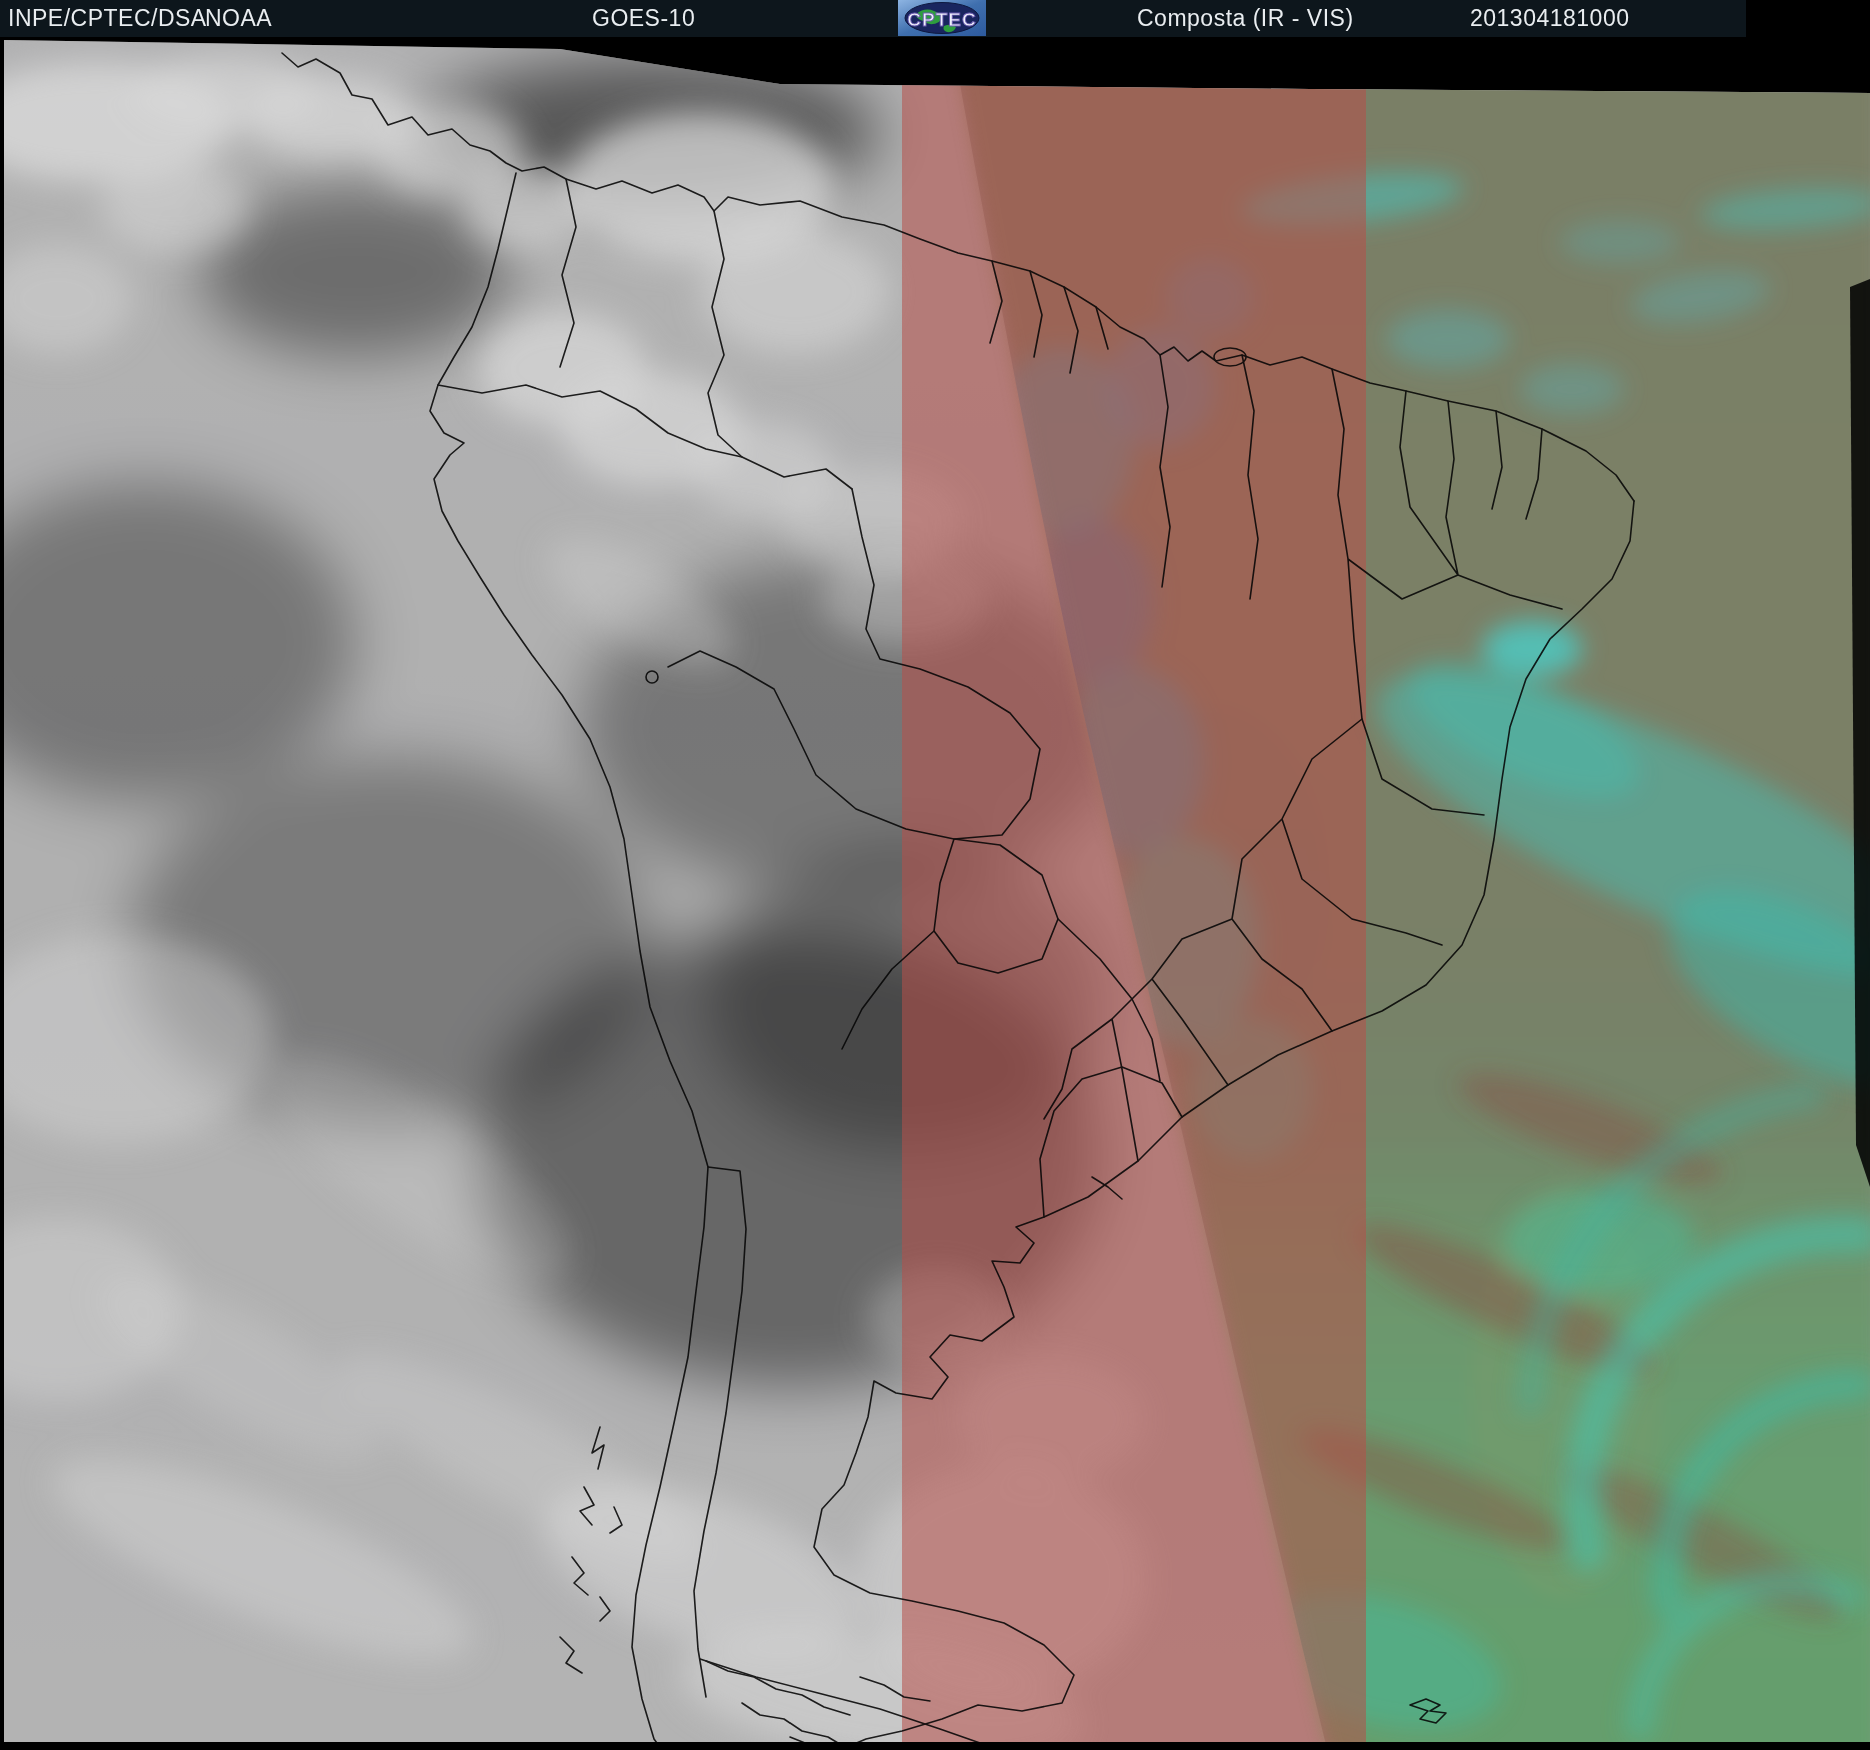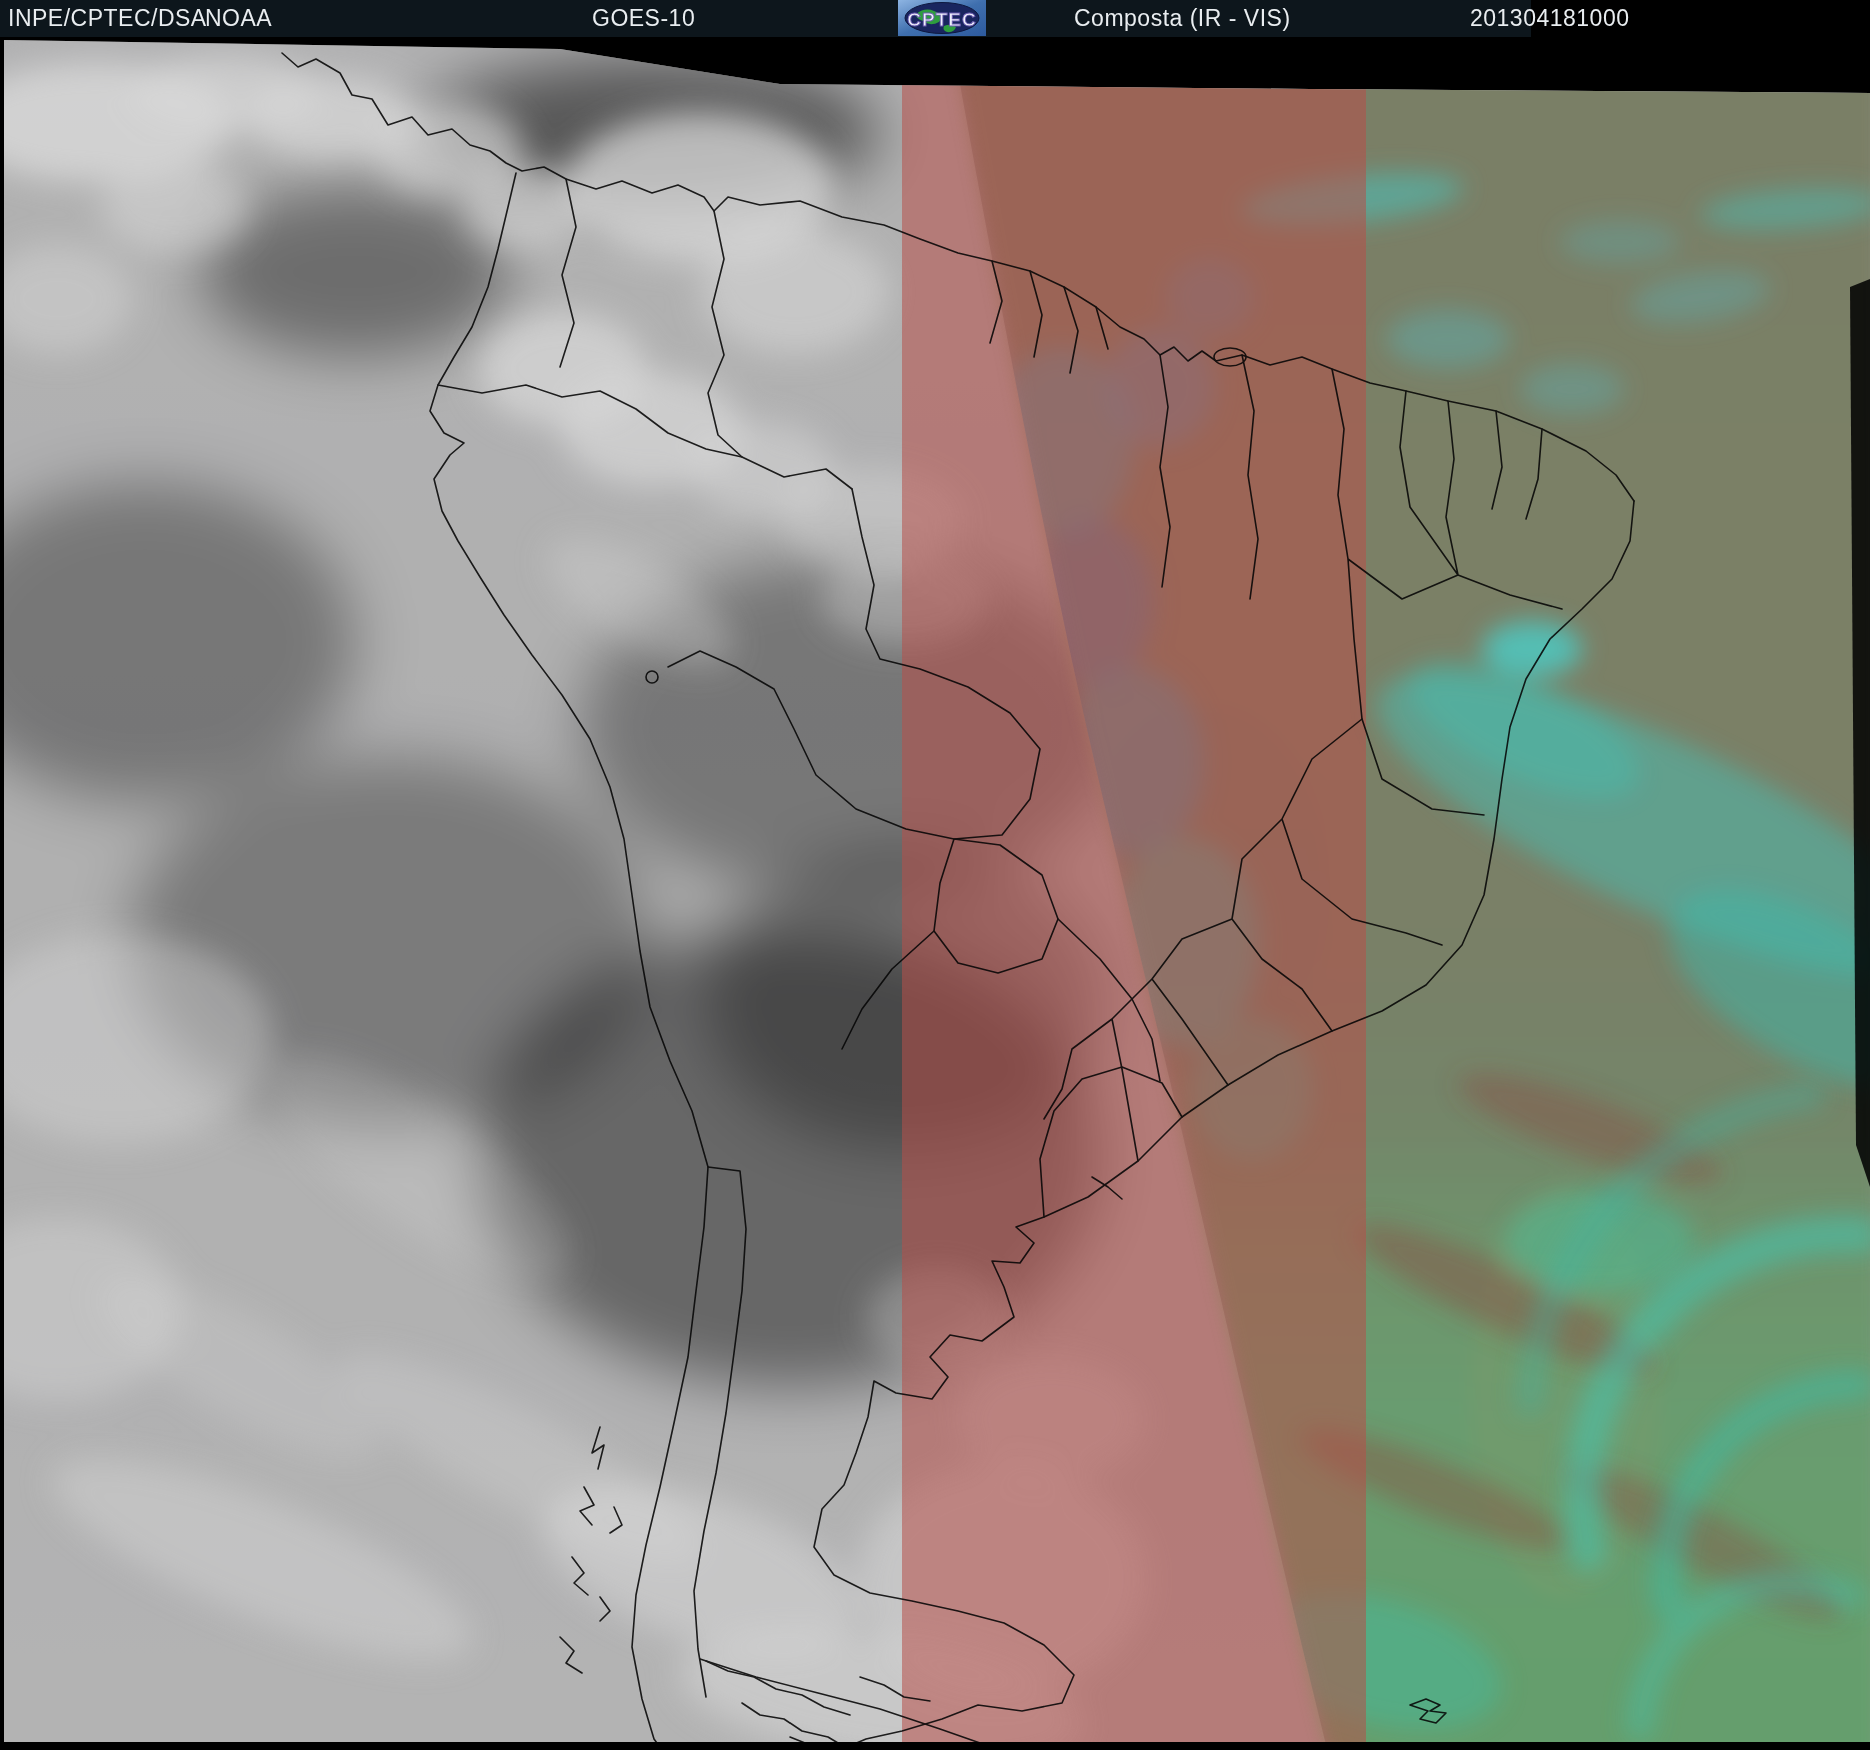--- a/index.html
+++ b/index.html
@@ -1,25 +1,25 @@
 <!DOCTYPE html>
 <html style="--header-bg: #0d161c; --header-text: #e9edf0; --logo-blue: #3f6fae; --logo-blue-light: #8db4e2; --logo-navy: #19255f; --logo-green: #2e9e3e; --space-black: #000000; --ocean-gray: #343436; --cloud-white: #d9d9d9; --ir-red: #bb574d; --ir-maroon: #8f4a55; --ir-green: #5bd968; --ir-yellowgreen: #b7c85e; --cloud-cyan: #52e8dc; --cloud-blue: #4f9ae2; --border-line: #050505;"><head>
 <meta charset="utf-8">
 <style>
   html,body{margin:0;padding:0;background:#000;}
   .stage{position:relative;width:1870px;height:1750px;background:#000;overflow:hidden;
          font-family:"Liberation Sans", sans-serif;}
-  .header{position:absolute;left:0;top:0;width:1484px;height:37px;
-          background:var(--header-bg,#0d161c);z-index:5;padding-left:47px;}
+  .header{position:absolute;left:0;top:0;width:1746px;height:37px;
+          background:var(--header-bg,#0d161c);z-index:5;}
   .header span{position:absolute;top:0;line-height:37px;font-size:23px;
                color:var(--header-text,#e9edf0);white-space:nowrap;letter-spacing:.5px;}
   .h-agency{left:8px;}
   .h-noaa{left:205px;}
   .h-sat{left:592px;}
-  .h-product{left:1074px;}
+  .h-product{left:1137px;}
   .h-time{left:1470px;}
   .logo{position:absolute;left:898px;top:0;width:88px;height:37px;}
   .sat{position:absolute;left:0;top:37px;width:1870px;height:1713px;}
 </style>
 </head>
 <body>
 
 <div class="stage">
 
   <div class="header">

